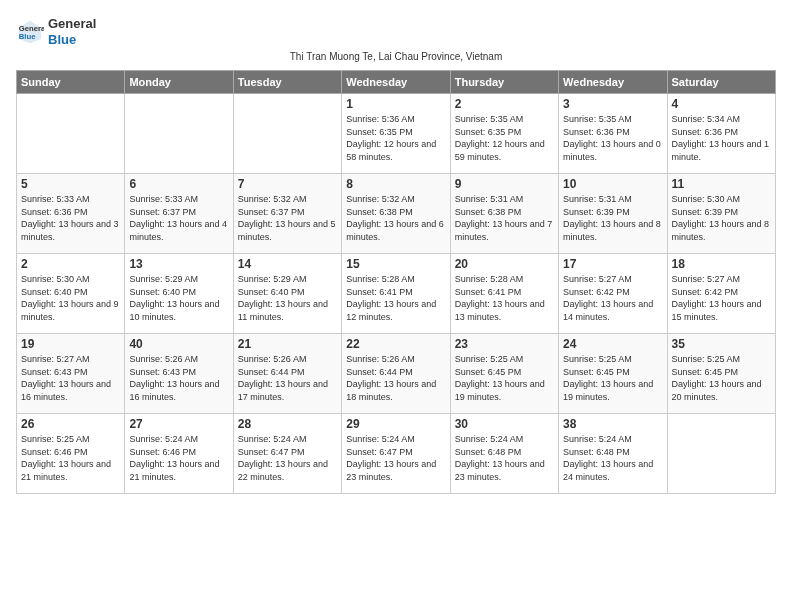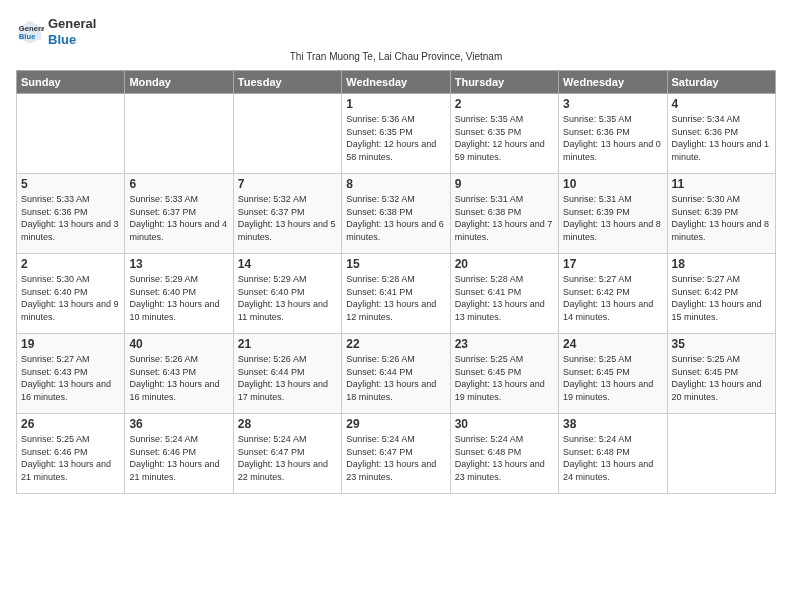--- a/index.html
+++ b/index.html
@@ -234,21 +234,21 @@
           <div class="day-num">35</div>
           <div class="day-info">Sunrise: 5:25 AM<br>Sunset: 6:45 PM<br>Daylight: 13 hours and 20 minutes.</div>
         </td>
       </tr>
       <tr>
         <td>
           <div class="day-num">26</div>
           <div class="day-info">Sunrise: 5:25 AM<br>Sunset: 6:46 PM<br>Daylight: 13 hours and 21 minutes.</div>
         </td>
         <td>
-          <div class="day-num">36</div>
+          <div class="day-num">27</div>
           <div class="day-info">Sunrise: 5:24 AM<br>Sunset: 6:46 PM<br>Daylight: 13 hours and 21 minutes.</div>
         </td>
         <td>
           <div class="day-num">28</div>
           <div class="day-info">Sunrise: 5:24 AM<br>Sunset: 6:47 PM<br>Daylight: 13 hours and 22 minutes.</div>
         </td>
         <td>
           <div class="day-num">29</div>
           <div class="day-info">Sunrise: 5:24 AM<br>Sunset: 6:47 PM<br>Daylight: 13 hours and 23 minutes.</div>
         </td>

